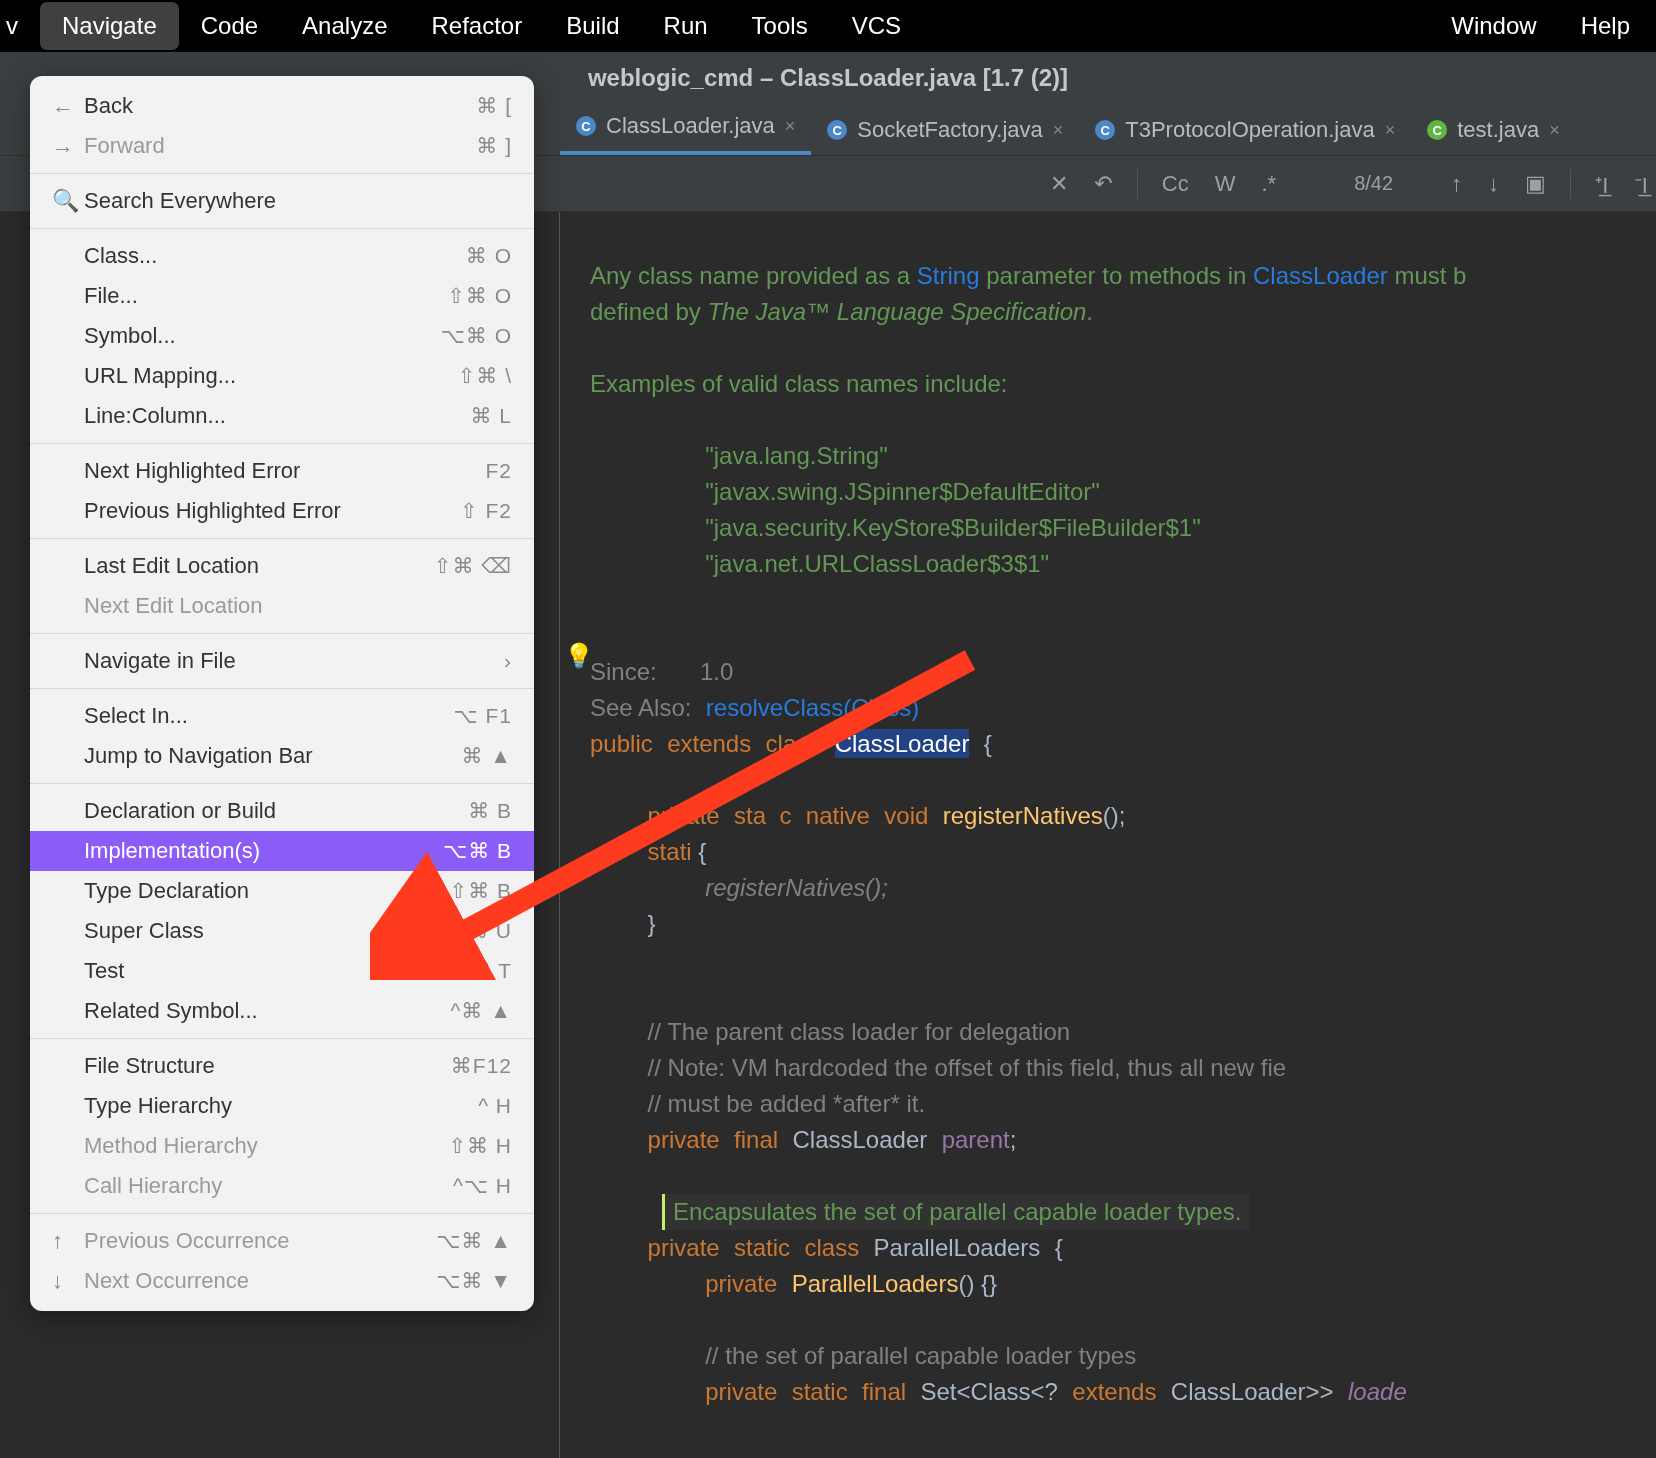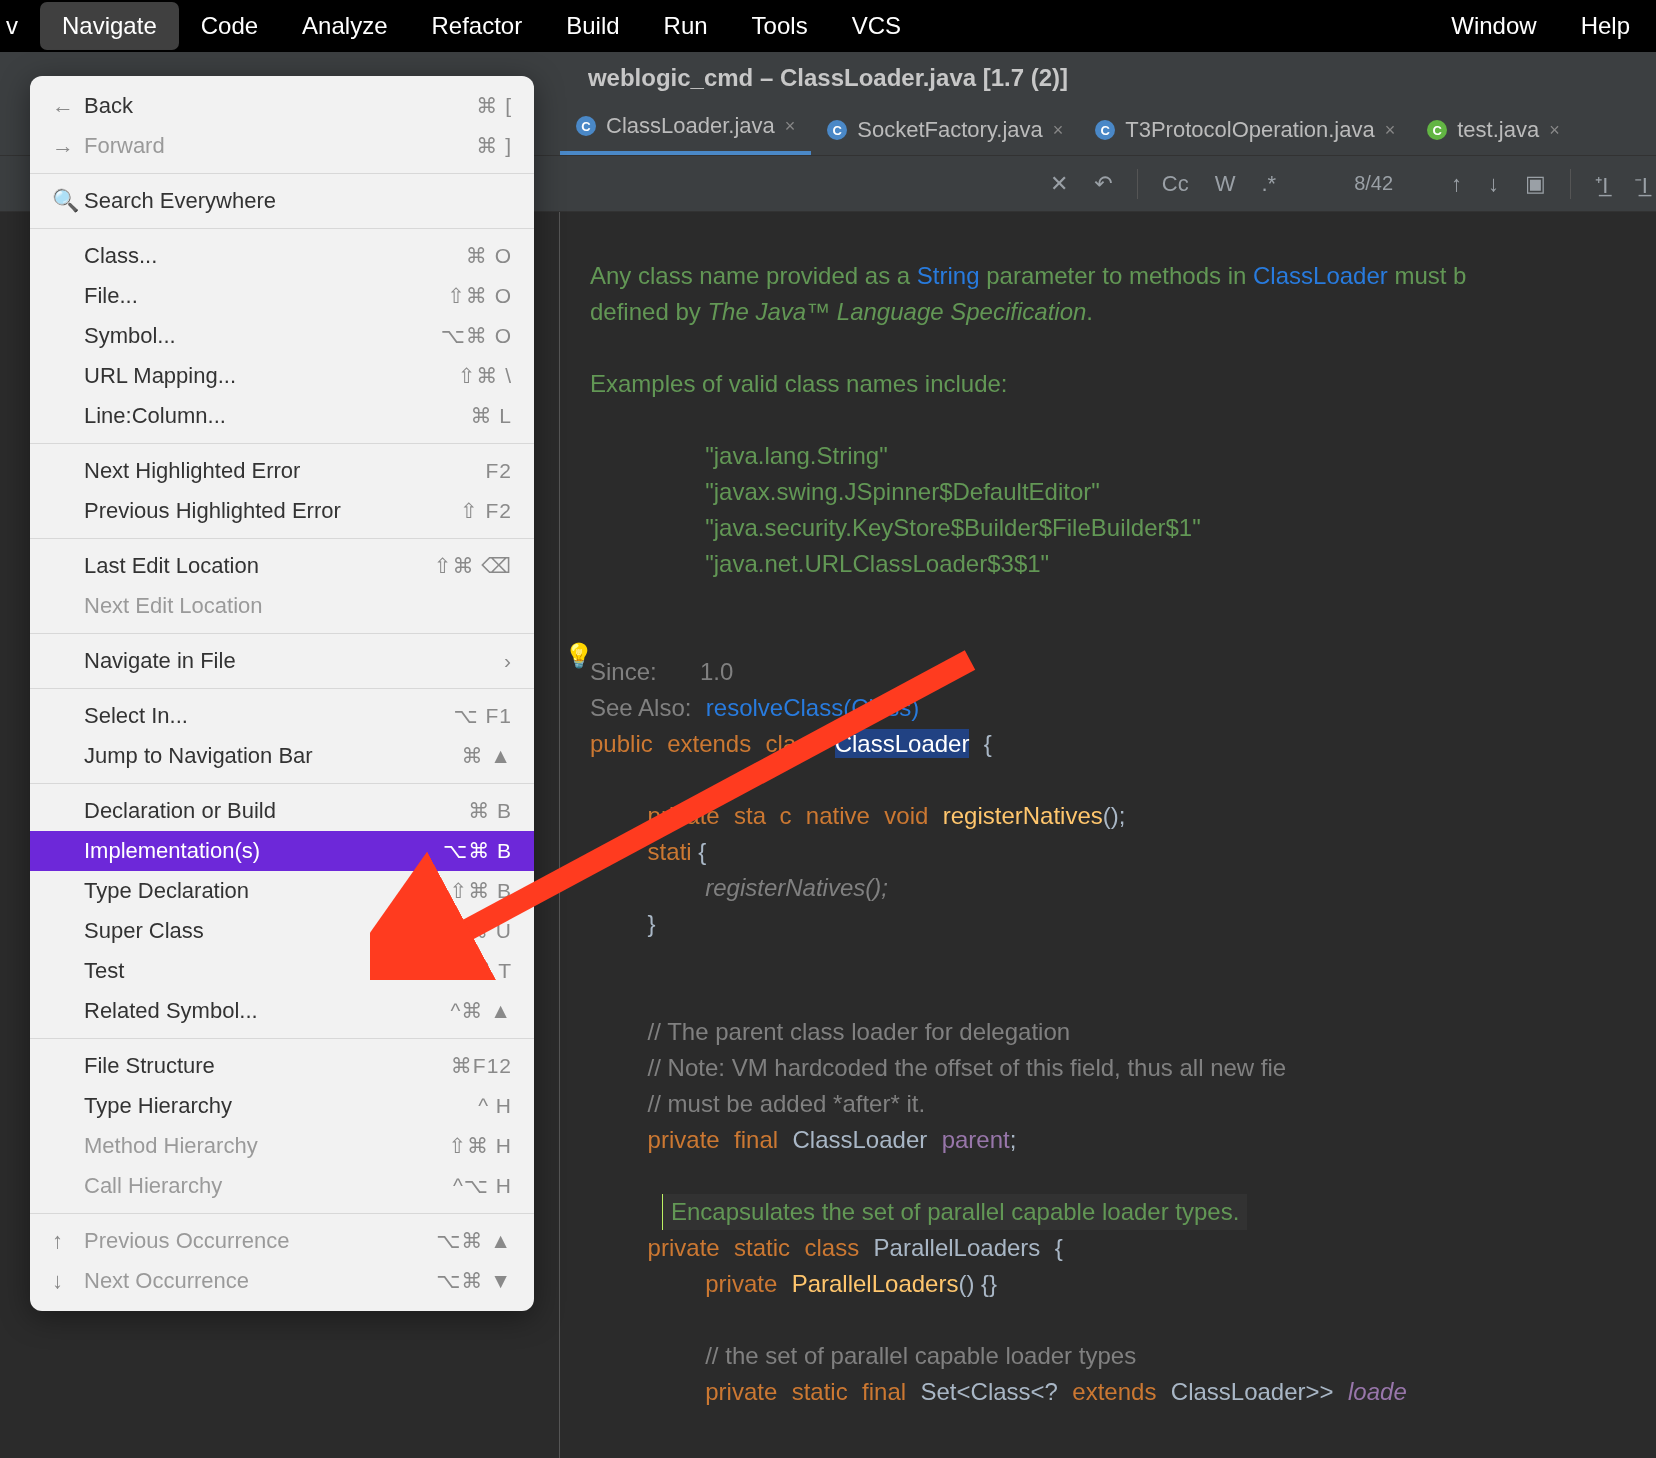--- a/index.html
+++ b/index.html
@@ -33,28 +33,28 @@
   .c-green-i { color:#629755; font-style:italic; }
   .c-link { color:#287bde; }
   .c-key { color:#cc7832; }
   .c-ident { color:#a9b7c6; }
   .c-type { color:#a9b7c6; }
   .c-method { color:#ffc66d; }
   .c-comment { color:#808080; }
   .c-comment-i { color:#808080; font-style:italic; }
   .c-field { color:#9876aa; }
   .hl { background:#214283; color:#fff; padding:1px 0;}
-  .hl-box { background:#323232; border-left:1px solid #bef264; padding:0 8px; display:inline-block;}
+  .hl-box { background:#323232; border-left:3px solid #bef264; padding:0 8px; display:inline-block;}
   
   .bulb { position:absolute; left:-7px; width:20px; height:20px; }
   
   .dropdown { position:absolute; top:76px; left:30px; width:504px; background:#f2f2f2; border-radius:12px; box-shadow:0 6px 30px rgba(0,0,0,.4); padding:10px 0; z-index:100; }
   .dropdown .dd-row { display:flex; align-items:center; padding:7px 22px; font-size:22px; color:#333; cursor:pointer;}
   .dropdown .dd-row.disabled { color:#9a9a9a; cursor:default; }
-  .dropdown .dd-row.selected { background:#6d28d9; color:#fff; }
+  .dropdown .dd-row.selected { background:#8b5cf6; color:#fff; }
   .dropdown .dd-row .dd-icon { width:32px; color:#8a8a8a; font-size:22px; }
   .dropdown .dd-row .dd-label { flex:1; }
   .dropdown .dd-row .dd-shortcut { color:#8a8a8a; font-size:21px; letter-spacing:1px; }
   .dropdown .dd-row.selected .dd-shortcut { color:#fff; }
   .dropdown .dd-sep { height:1px; background:#d8d8d8; margin:7px 0; }
   
   .arrow-annot { position:absolute; z-index:200; pointer-events:none; }
   
 </style>
 </head>

